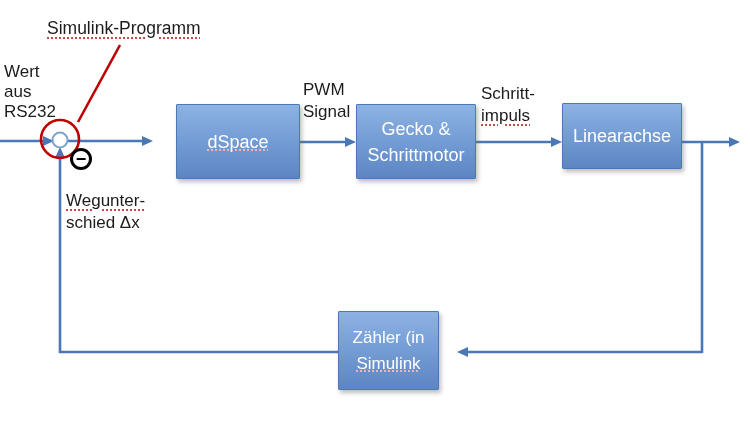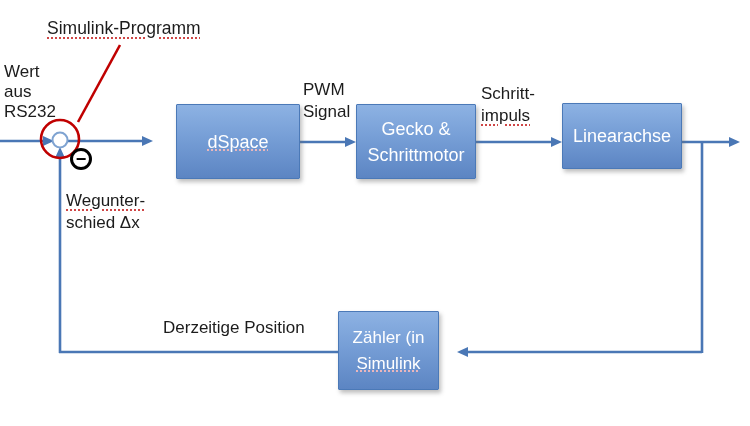--- a/index.html
+++ b/index.html
@@ -129,21 +129,18 @@
   <div class="lbl" style="left:481px;top:83px;line-height:22px;">
     <span>Schritt-</span>
     <span class="sq">impuls</span>
   </div>
 
   <div class="lbl" style="left:66px;top:190px;line-height:22px;">
     <span class="sq">Wegunter-</span>
     <span>schied Δx</span>
   </div>
 
-  <div class="lbl" style="left:163px;top:318px;">
-    <span>Derzeitige Position</span>
-  </div>
 
   <div class="minus-badge">
     <span>−</span>
   </div>
 
 </div>
 
 </body></html>

